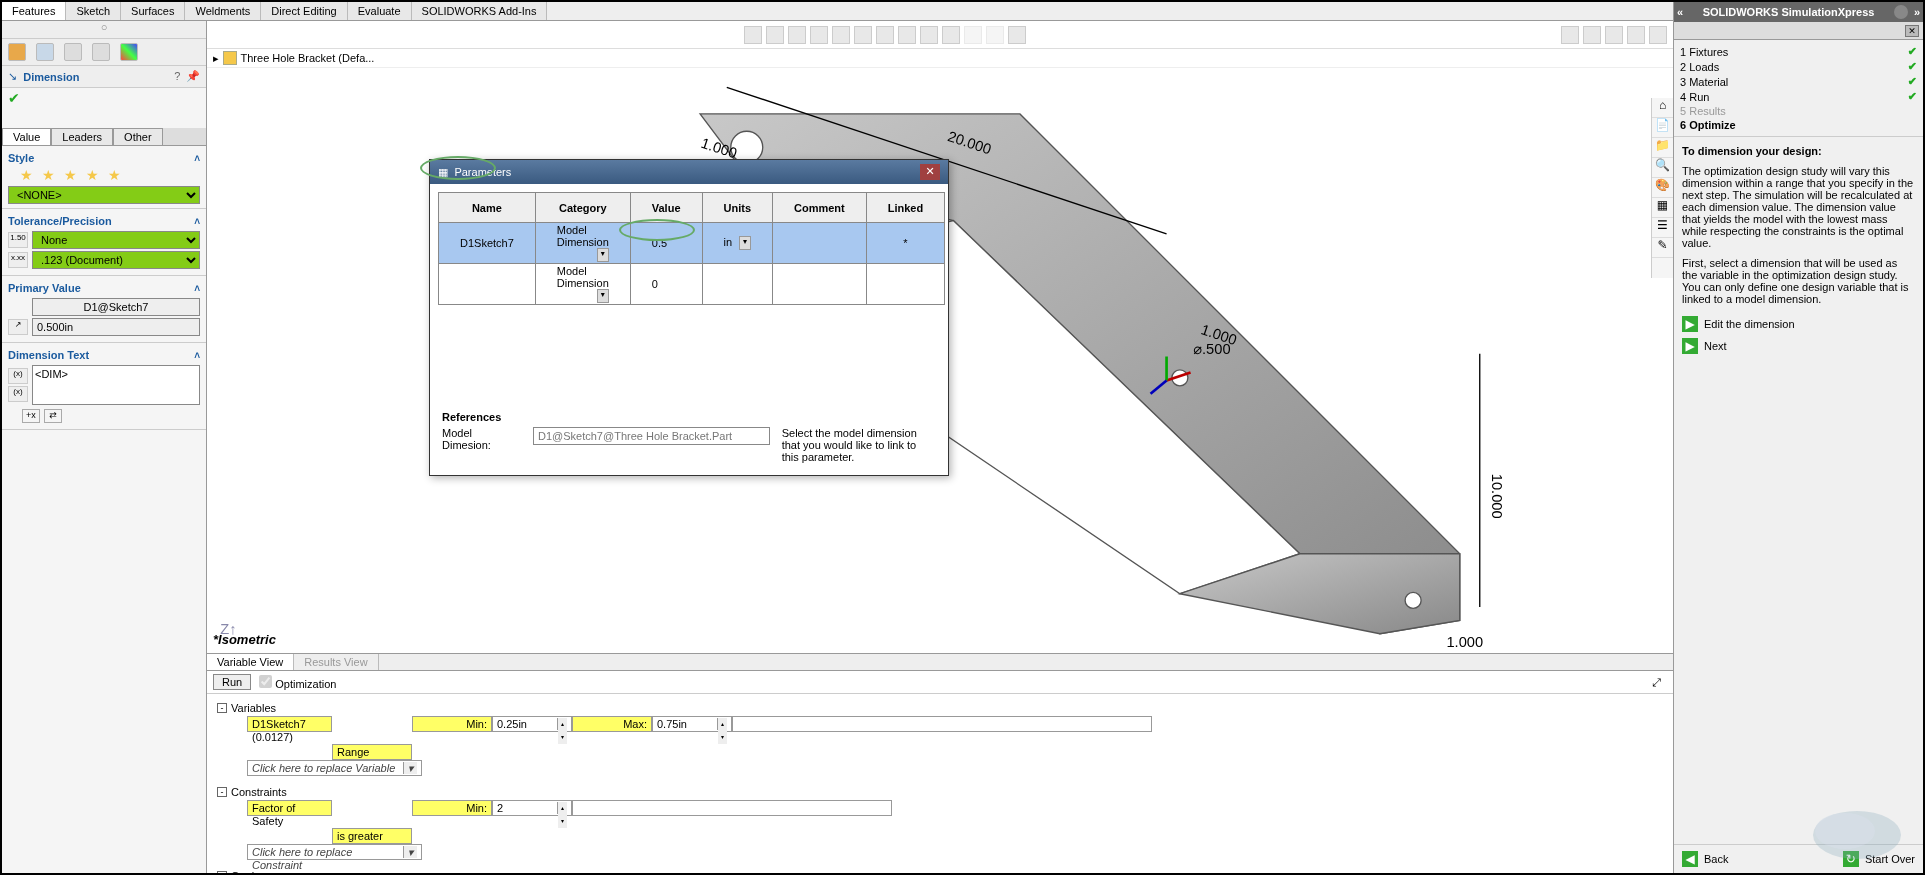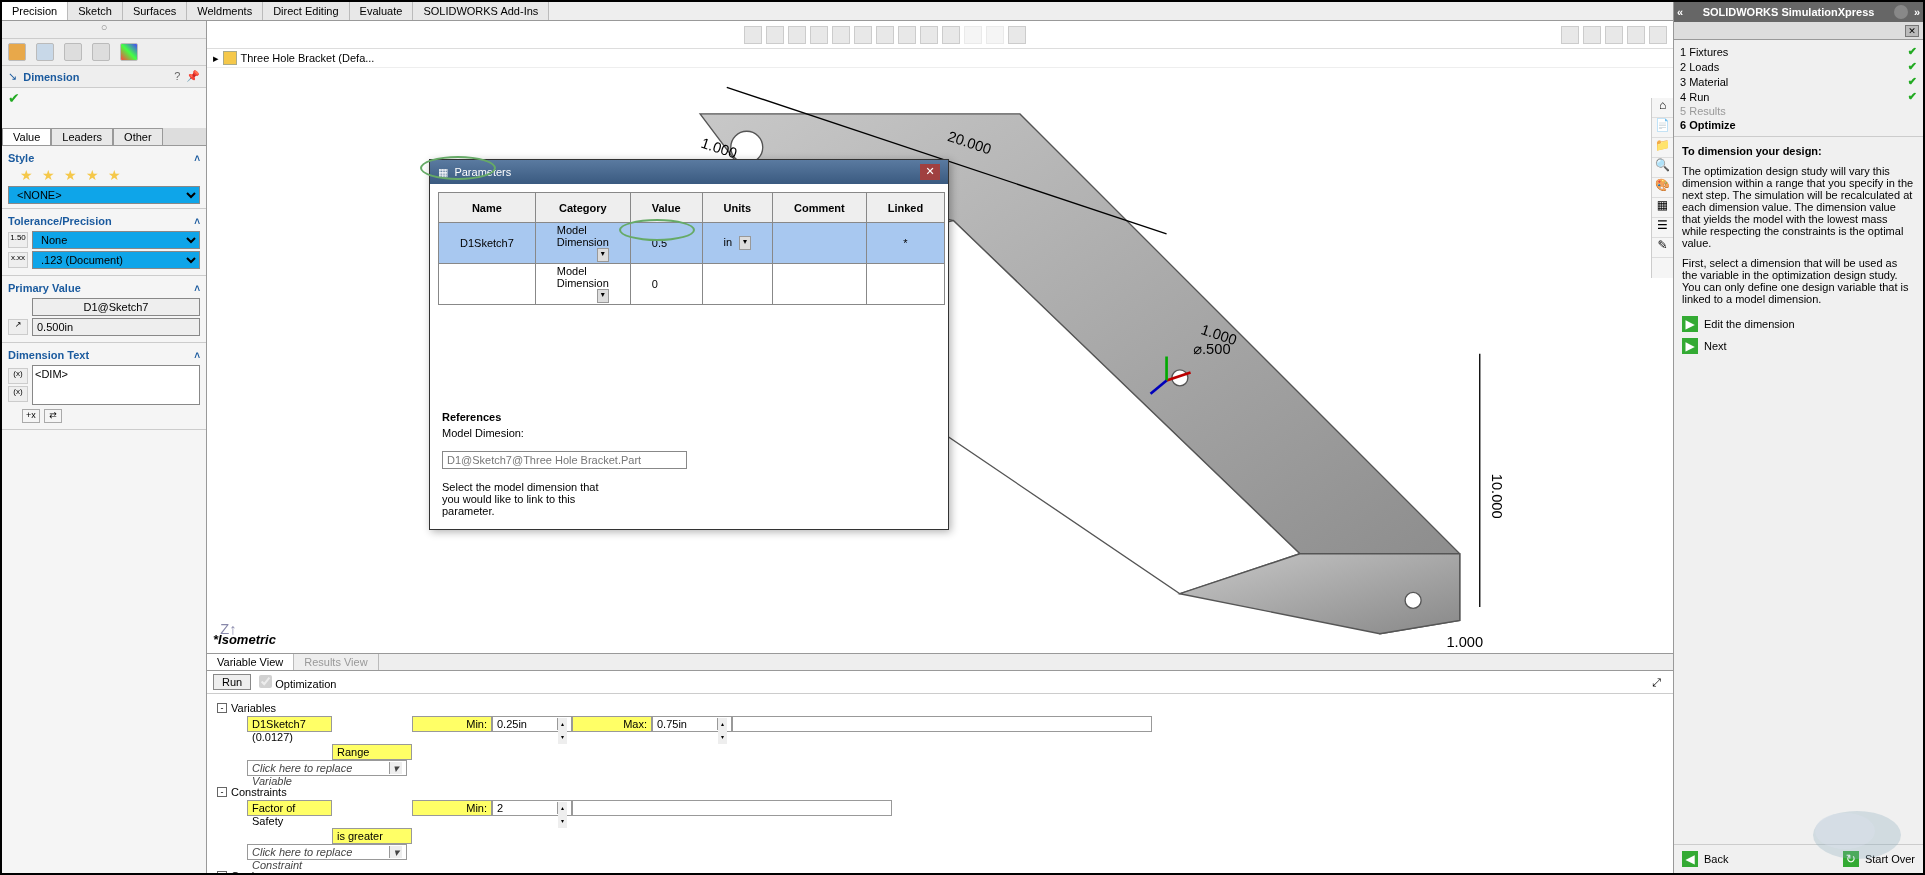--- a/index.html
+++ b/index.html
@@ -18,21 +18,21 @@
 .prop-header { display: flex; align-items: center; gap: 6px; padding: 4px 6px; background: #eee; border-bottom: 1px solid #ccc; }
 .prop-header .title { font-weight: bold; color: #1a5a9e; }
 .prop-tabs { display: flex; border-bottom: 1px solid #999; background: #ddd; margin-top: 20px; }
 .prop-tab { padding: 2px 10px; border: 1px solid #999; border-bottom: none; background: #e8e8e8; cursor: pointer; }
 .prop-tab.active { background: #fff; }
 .section { padding: 4px 6px; border-bottom: 1px solid #ccc; }
 .section-hdr { display: flex; justify-content: space-between; align-items: center; color: #1a5a9e; font-weight: bold; padding: 2px 0; cursor: pointer; }
 .section-hdr .chev { font-size: 10px; }
 .style-icons { display: flex; gap: 6px; padding: 2px 0 4px 12px; }
 .style-icon { width: 16px; height: 14px; color: #f5c84a; font-size: 14px; line-height: 14px; cursor: pointer; }
-.dropdown { width: 100%; height: 18px; background: #0ea5e9; border: 1px solid #888; padding: 0 4px; font-size: 11px; }
+.dropdown { width: 100%; height: 18px; background: #84cc16; border: 1px solid #888; padding: 0 4px; font-size: 11px; }
 .row-flex { display: flex; align-items: center; gap: 4px; margin: 2px 0; }
 .row-flex .lbl-icon { width: 20px; height: 16px; background: #eee; border: 1px solid #ccc; font-size: 8px; text-align: center; }
 .textarea { width: 100%; height: 40px; border: 1px solid #888; background: #fff; padding: 2px; resize: none; }
 .center-top { height: 28px; background: #fff; border-bottom: 1px solid #ddd; display: flex; align-items: center; padding: 0 6px; gap: 4px; }
 .center-top .icn { width: 18px; height: 18px; background: #e8e8e8; border: 1px solid #ccc; cursor: pointer; }
 .breadcrumb { display: flex; align-items: center; gap: 4px; padding: 2px 6px; border-bottom: 1px solid #eee; }
 .breadcrumb .cube { width: 14px; height: 14px; background: #f5c84a; border: 1px solid #aa8; }
 .viewport { flex: 1; background: #fff; position: relative; overflow: hidden; }
 .viewport svg { width: 100%; height: 100%; }
 .view-label { position: absolute; bottom: 6px; left: 6px; font-weight: bold; font-style: italic; font-size: 13px; }
@@ -50,21 +50,21 @@
 .study-row { display: flex; margin-left: 30px; }
 .cell { border: 1px solid #999; padding: 1px 4px; height: 16px; line-height: 13px; }
 .cell.yellow { background: #ffff66; }
 .cell.name { width: 85px; }
 .cell.val { width: 80px; margin-top: 28px; }
 .cell.lbl { width: 80px; text-align: right; }
 .cell.input { width: 80px; background: #fff; display: flex; }
 .cell.input input { border: none; width: 60px; font-size: 11px; }
 .spinner { width: 12px; display: flex; flex-direction: column; border-left: 1px solid #999; }
 .spinner div { flex: 1; font-size: 6px; text-align: center; cursor: pointer; background: #eee; }
-.cell.placeholder { width: 160px; background: #fff; font-style: italic; color: #444; display: flex; }
+.cell.placeholder { width: 175px; background: #fff; font-style: italic; color: #444; display: flex; }
 .cell.placeholder .dd { margin-left: auto; width: 14px; background: #eee; border-left: 1px solid #999; text-align: center; cursor: pointer; }
 .cell.rest { flex: 1; max-width: 420px; background: #fff; }
 .right-title { display: flex; align-items: center; justify-content: center; gap: 6px; padding: 3px; background: #666; color: #fff; font-weight: bold; }
 .right-title .gear { width: 14px; height: 14px; background: #888; border-radius: 50%; margin-left: auto; cursor: pointer; }
 .right-title .arrows { margin-right: auto; }
 .sim-close { text-align: right; padding: 2px 4px; background: #ddd; border-bottom: 1px solid #999; }
 .sim-close span { display: inline-block; width: 14px; height: 12px; background: #bbb; border: 1px solid #777; text-align: center; line-height: 10px; cursor: pointer; font-size: 9px; }
 .sim-list { padding: 4px 6px; border-bottom: 1px solid #ccc; }
 .sim-item { display: flex; align-items: center; padding: 1px 0; }
 .sim-item.disabled { color: #999; }
@@ -84,41 +84,41 @@
 .modal-body { padding: 8px; }
 .param-table { width: 100%; border-collapse: collapse; }
 .param-table th, .param-table td { border: 1px solid #888; padding: 1px 21px; height: 30px; font-size: 11px; text-align: left; }
 .param-table th { background: #eee; text-align: center; }
 .param-table td.sel { background: #a8c8f0; }
 .param-table td.hl { position: relative; margin-top: 19px; }
 .param-table .dd-arr { float: right; width: 12px; height: 14px; background: #ddd; border: 1px solid #999; text-align: center; font-size: 8px; cursor: pointer; }
 .circle-green { position: absolute; border: 2px solid #6a6; border-radius: 50%; pointer-events: none; }
 .refs { margin-top: 100px; padding: 4px; }
 .refs-hdr { font-weight: bold; padding: 2px 0 4px; }
-.refs-row { display: flex; align-items: flex-start; gap: 12px; flex-direction: column; }
+.refs-row { display: flex; align-items: flex-start; gap: 12px; }
 .refs-row input { width: 245px; height: 18px; border: 1px solid #888; padding: 0 4px; color: #777; }
 .modal-btns { display: flex; justify-content: center; gap: 18px; padding: 8px; }
 .modal-btns button { width: 62px; height: 20px; border: 1px solid #567; background: #eee; cursor: pointer; }
 .modal-btns button.primary { border: 1px solid #35a; outline: 1px solid #35a; }
 .vp-highlight { position: absolute; border: 2px solid #6d6; border-radius: 50%; width: 36px; height: 50px; pointer-events: none; }
 .ok-check { color: #2a2; font-size: 14px; cursor: pointer; }
 .help-pin { display: flex; gap: 6px; margin-left: auto; }
 .help-pin span { cursor: pointer; color: #666; }
 .lin-icons { display: flex; gap: 4px; padding: 2px 14px; }
 .lin-icons div { width: 18px; height: 14px; border: 1px solid #aaa; cursor: pointer; font-size: 9px; text-align: center; }
 .bottom-render { position: absolute; bottom: 6px; right: 6px; width: 120px; height: 70px; opacity: 0.5; }
 </style>
 </head>
 <body>
 
 <div class="main-layout">
 
   <div style="flex:1;display:flex;flex-direction:column;">
     <div class="tabs-row">
-      <div class="tab active">Precision</div>
+      <div class="tab active">Features</div>
       <div class="tab">Sketch</div>
       <div class="tab">Surfaces</div>
       <div class="tab">Weldments</div>
       <div class="tab">Direct Editing</div>
       <div class="tab">Evaluate</div>
       <div class="tab">SOLIDWORKS Add-Ins</div>
     </div>
     <div style="flex:1;display:flex;overflow:hidden;">
 
       <div class="left-col">

